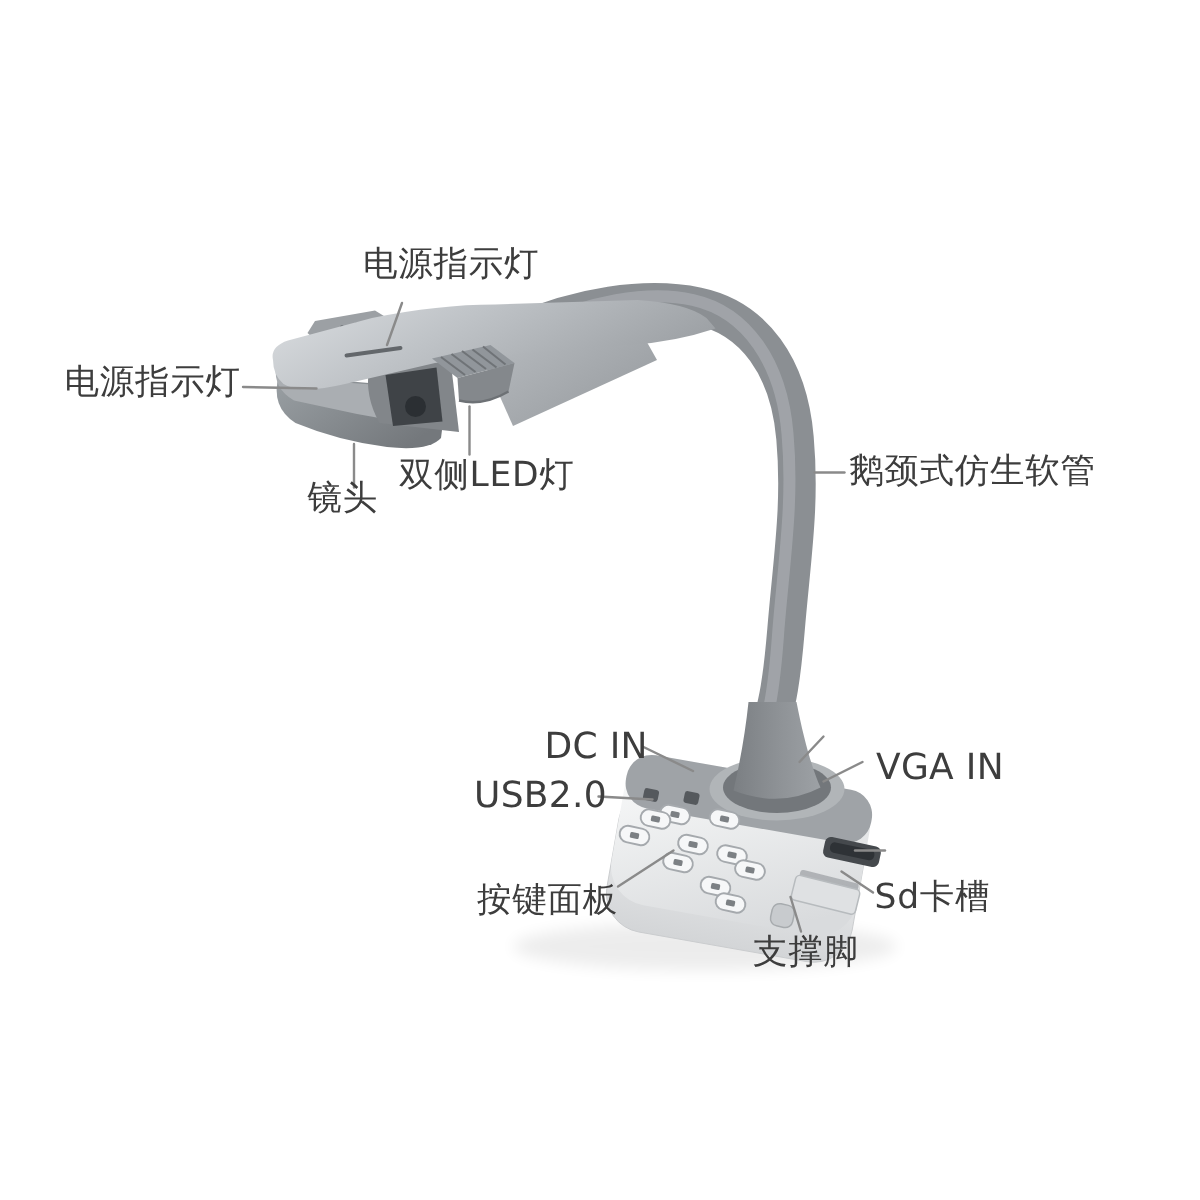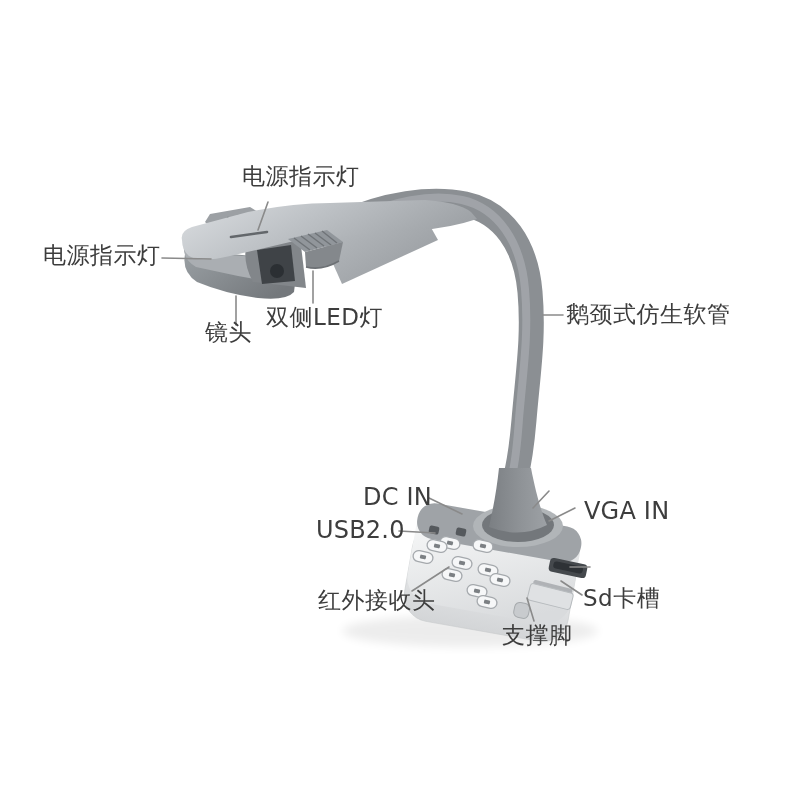--- a/index.html
+++ b/index.html
@@ -168,16 +168,16 @@
 
 <div class="lbl" style="left:242px;top:164px;">电源指示灯</div>
 <div class="lbl" style="left:43px;top:243px;">电源指示灯</div>
 <div class="lbl" style="left:205px;top:320px;">镜头</div>
 <div class="lbl" style="left:266px;top:305px;">双侧LED灯</div>
 <div class="lbl" style="left:566px;top:302px;">鹅颈式仿生软管</div>
 <div class="lbl latin" style="left:363px;top:484px;">DC IN</div>
 <div class="lbl latin" style="left:316px;top:517px;">USB2.0</div>
 <div class="lbl latin" style="left:584px;top:498px;">VGA IN</div>
 <div class="lbl" style="left:583px;top:586px;">Sd卡槽</div>
-<div class="lbl" style="left:318px;top:588px;">红外接收头</div>
+<div class="lbl" style="left:318px;top:588px;">按键面板</div>
 <div class="lbl" style="left:502px;top:623px;">支撑脚</div>
 
 </div>
 
 </body></html>

